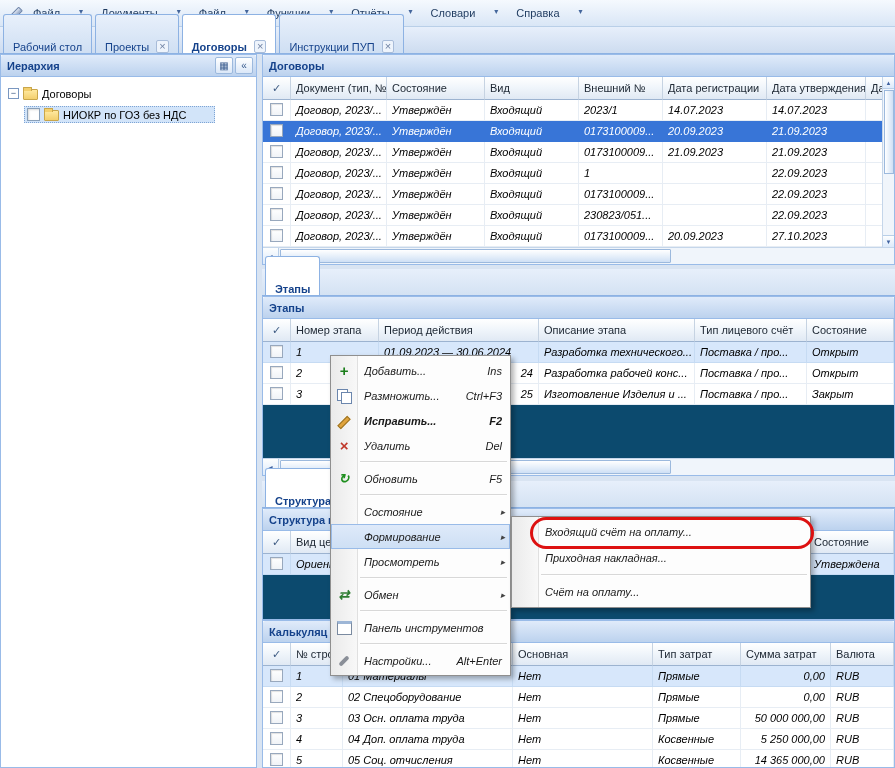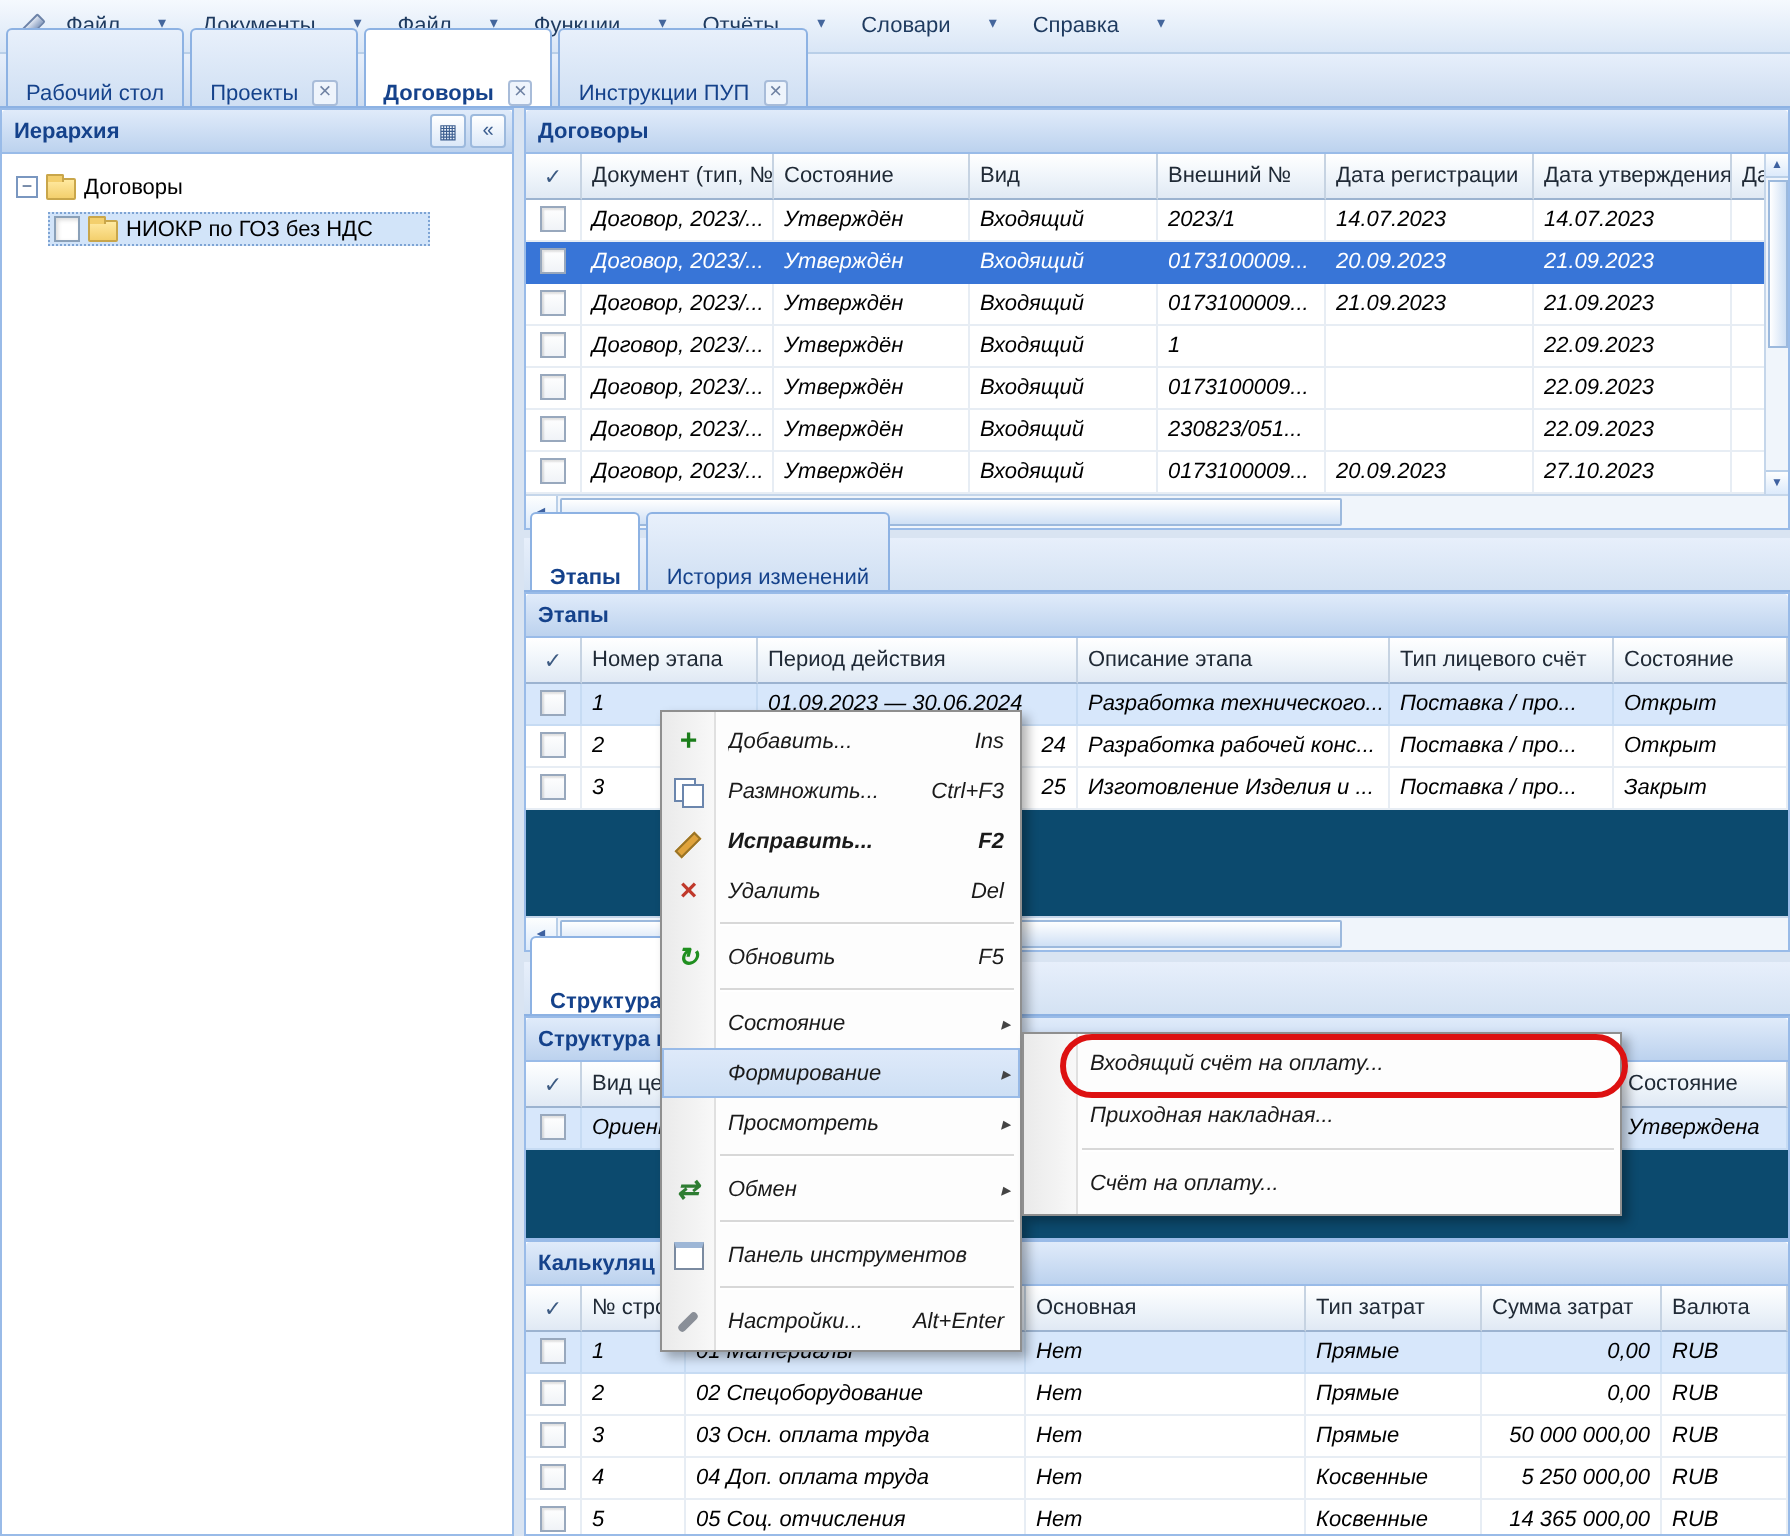--- a/index.html
+++ b/index.html
@@ -340,23 +340,20 @@
         <span class="hthumb"></span>
 
       </div>
     </section>
 
     <div class="stage-tabs">
 
     <div class="tab active">
           <span>Этапы</span>
         </div>
-        <div class="tab">
-          <span>История изменений</span>
-        </div>
       </div>
 
     <section class="panel stages">
       <div class="panel-header">Этапы</div>
       <div class="grid">
         <div class="gh ghc">✓</div>
         <div class="gh">Номер этапа</div>
         <div class="gh">Период действия</div>
         <div class="gh">Описание этапа</div>
         <div class="gh">Тип лицевого счёт</div>

